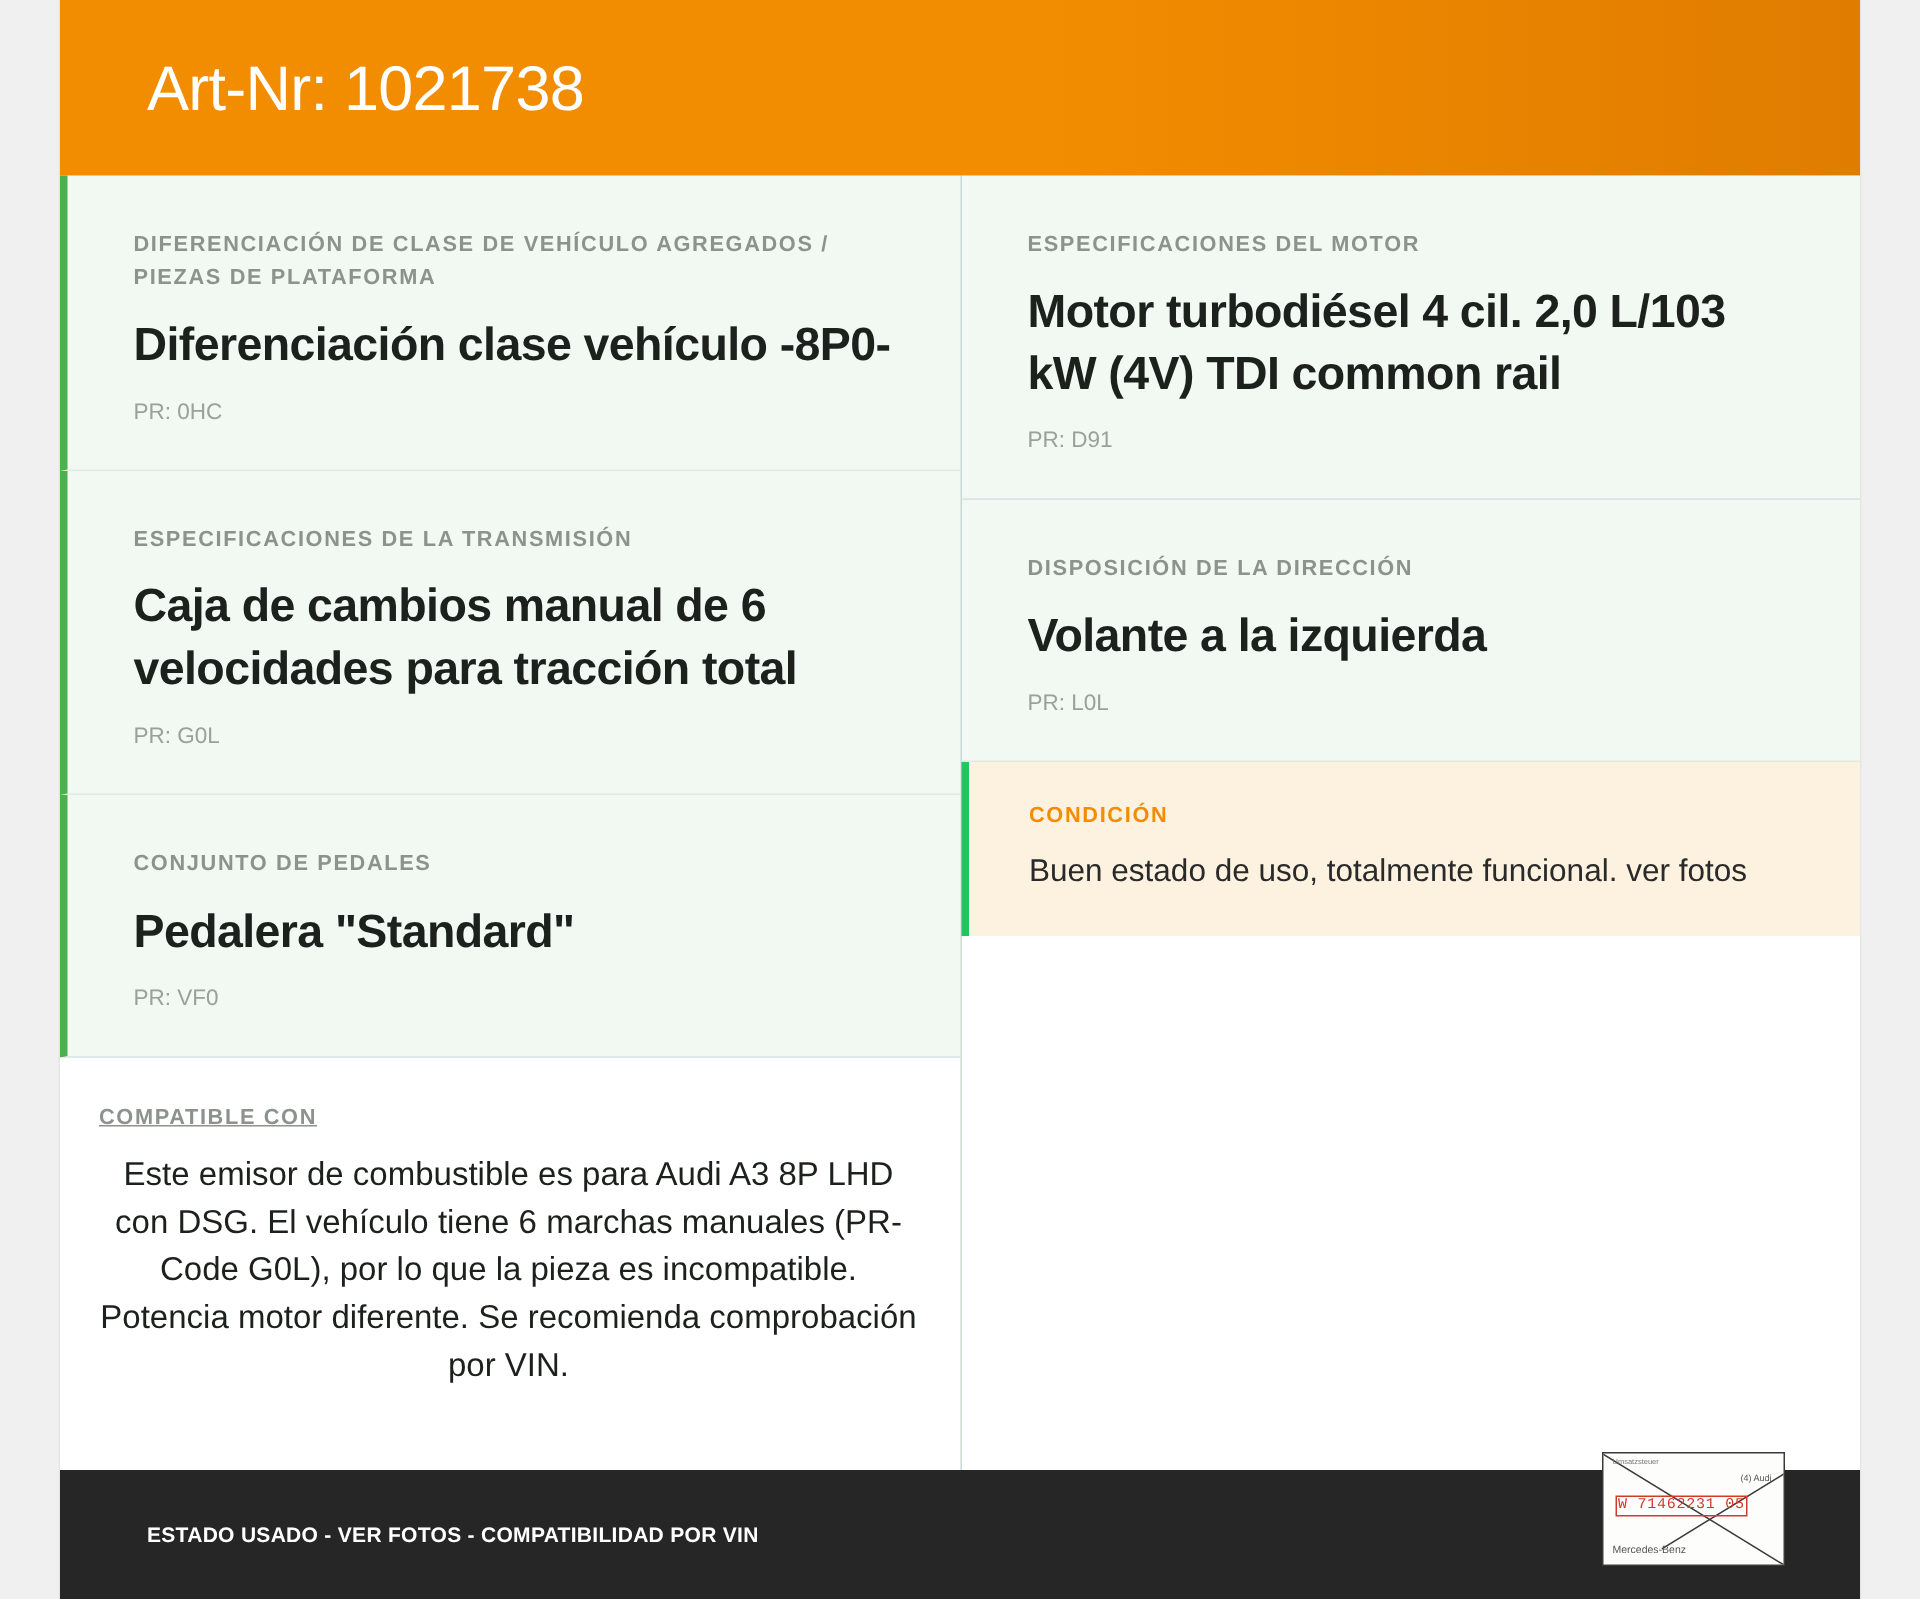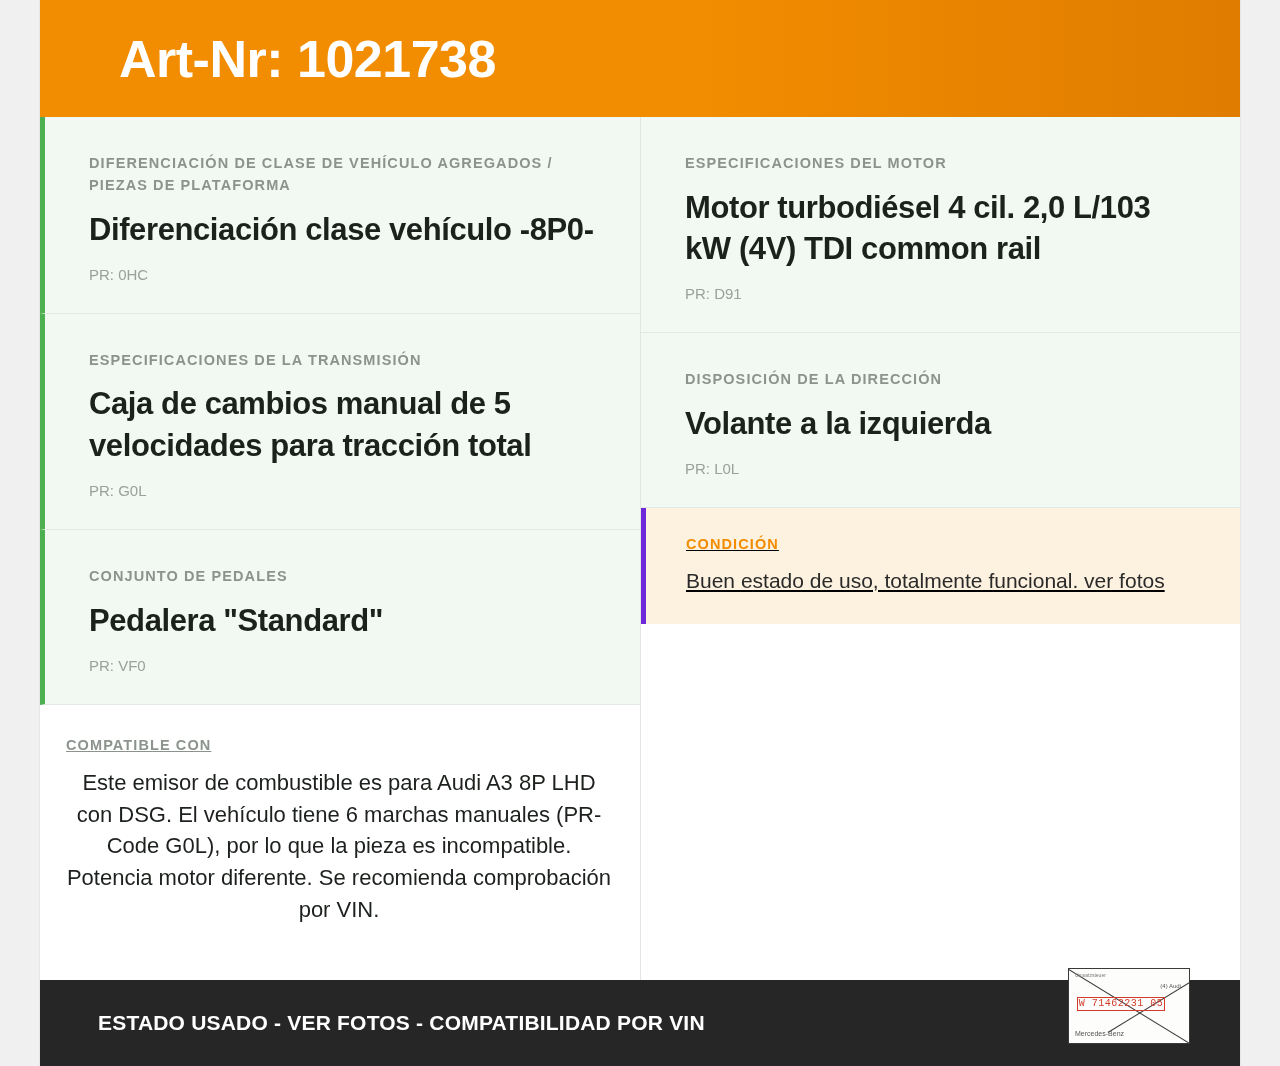--- a/index.html
+++ b/index.html
@@ -27,24 +27,24 @@
   
   .header {
     height: 117px;
     background: linear-gradient(90deg, #f28c00 0%, #f28c00 55%, #e07c00 100%);
     display: flex;
     align-items: center;
     flex: 0 0 auto;
   }
   .header-title {
     color: #ffffff;
-    font-size: 52px;
-    font-weight: bold;
+    font-size: 42px;
+    font-weight: normal;
     letter-spacing: -0.5px;
-    margin-left: 79px;
+    margin-left: 58px;
   }
   
   .columns {
     display: flex;
     flex: 1 1 auto;
     min-height: 0;
     background: #3b82f6;
   }
   .col {
     display: flex;
@@ -82,24 +82,23 @@
     line-height: 1.33;
     letter-spacing: -0.4px;
   }
   .card-pr {
     margin-top: 16px;
     font-size: 15px;
     color: #9aa09a;
   }
   .card.condition {
     background: #fdf1e0;
-    border-left: 5px solid #6d28d9;
+    border-left: 5px solid #22c55e;
     padding: 26px 40px 28px 40px;
     border-bottom: none;
-    text-decoration: underline;
   }
   .condition .card-label {
     color: #f28c00;
     margin-bottom: 10px;
   }
   .condition-text {
     font-size: 21px;
     color: #2a2a2a;
     line-height: 1.45;
   }
@@ -130,21 +129,21 @@
     height: 86px;
     background: #262626;
     display: flex;
     align-items: center;
     justify-content: space-between;
     flex: 0 0 auto;
     position: relative;
   }
   .footer-text {
     color: #ffffff;
-    font-size: 21px;
+    font-size: 14px;
     font-weight: bold;
     letter-spacing: 0.2px;
     margin-left: 58px;
   }
   .stamp {
     position: absolute;
     right: 50px;
     top: -12px;
     width: 120px;
     height: 74px;
@@ -221,21 +220,21 @@
     <div class="col col-left">
 
       <div class="card accent-green">
         <div class="card-label">DIFERENCIACIÓN DE CLASE DE VEHÍCULO AGREGADOS / PIEZAS DE PLATAFORMA</div>
         <div class="card-value">Diferenciación clase vehículo -8P0-</div>
         <div class="card-pr">PR: 0HC</div>
       </div>
 
       <div class="card accent-green">
         <div class="card-label">ESPECIFICACIONES DE LA TRANSMISIÓN</div>
-        <div class="card-value">Caja de cambios manual de 5 velocidades para tracción total</div>
+        <div class="card-value">Caja de cambios manual de 6 velocidades para tracción total</div>
         <div class="card-pr">PR: G0L</div>
       </div>
 
       <div class="card accent-green">
         <div class="card-label">CONJUNTO DE PEDALES</div>
         <div class="card-value">Pedalera "Standard"</div>
         <div class="card-pr">PR: VF0</div>
       </div>
 
       <div class="card compatible">

